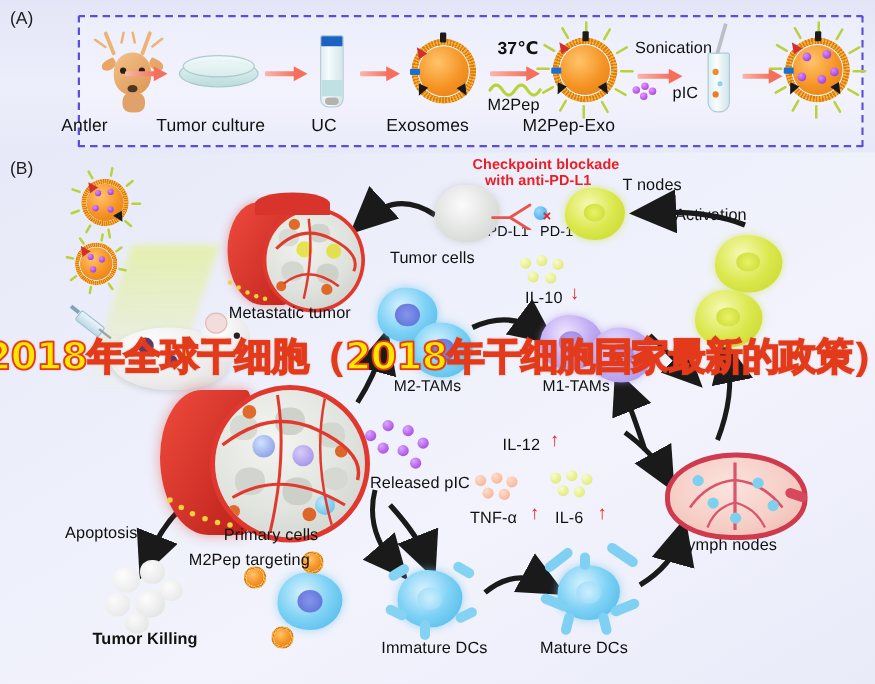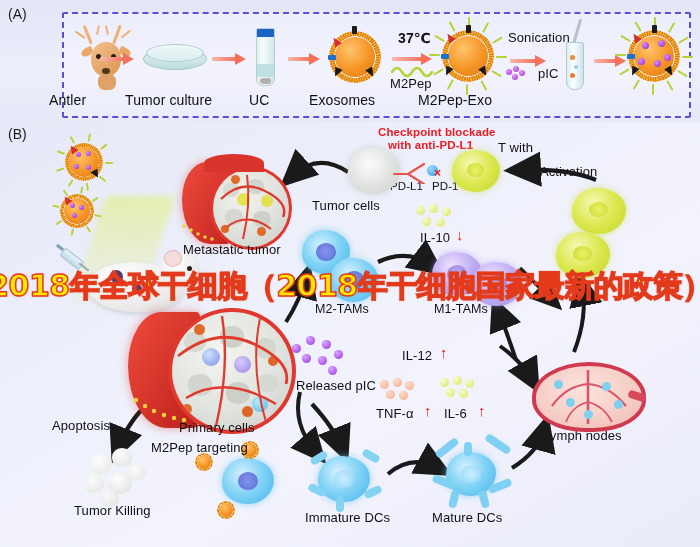--- a/index.html
+++ b/index.html
@@ -480,21 +480,21 @@
     <path d="M2 16 L16 16 M16 16 L32 6 M16 16 L32 26" stroke="#e8554d" stroke-width="2.2" fill="none" stroke-linecap="round"></path>
   </svg>
   <div class="abs" style="left:427px;top:165px;width:11px;height:11px;border-radius:50%;background:radial-gradient(circle at 35% 32%,#9ed8fb,#2ba0e6);z-index:10;"></div>
   <div class="abs" style="left:434px;top:166px;width:14px;height:12px;z-index:11;color:#e8201f;font-weight:bold;font-size:12px;">×</div>
   <div class="lbl sm" style="left:390px;top:180px;">PD-L1</div>
   <div class="lbl sm" style="left:432px;top:180px;">PD-1</div>
 
   <div class="cell yellow" style="left:452px;top:150px;width:48px;height:42px;z-index:8;">
       <div class="nuc"></div>
     </div>
-  <div class="lbl" style="left:498px;top:140px;font-size:13px;">T with</div>
+  <div class="lbl" style="left:498px;top:140px;font-size:13px;">T nodes</div>
 
   <div class="lbl" style="left:540px;top:164px;font-size:13px;">Activation</div>
   <div class="cell yellow" style="left:572px;top:188px;width:54px;height:46px;z-index:8;">
       <div class="nuc"></div>
     </div>
   <div class="cell yellow" style="left:556px;top:232px;width:54px;height:46px;z-index:8;">
       <div class="nuc"></div>
     </div>
 
   <div class="abs" style="left:416px;top:204px;width:42px;height:28px;z-index:8;">
@@ -635,21 +635,21 @@
 
   <div class="lbl" style="left:52px;top:418px;font-size:13px;">Apoptosis</div>
   <div class="apop" style="left:82px;top:448px;width:70px;height:60px;z-index:8;">
     <div class="abs" style="left:8px;top:6px;width:22px;height:20px;border-radius:48%;background:radial-gradient(circle at 38% 32%,#fdfdfd,#e3e5e3);"></div>
     <div class="abs" style="left:30px;top:0px;width:20px;height:19px;border-radius:48%;background:radial-gradient(circle at 38% 32%,#fbfbfb,#dfe1df);"></div>
     <div class="abs" style="left:2px;top:26px;width:20px;height:19px;border-radius:48%;background:radial-gradient(circle at 38% 32%,#fbfbfb,#e1e3e1);"></div>
     <div class="abs" style="left:26px;top:24px;width:24px;height:22px;border-radius:48%;background:radial-gradient(circle at 38% 32%,#fdfdfd,#dcdedc);"></div>
     <div class="abs" style="left:46px;top:16px;width:18px;height:17px;border-radius:48%;background:radial-gradient(circle at 38% 32%,#fbfbfb,#e2e4e2);"></div>
     <div class="abs" style="left:18px;top:42px;width:19px;height:17px;border-radius:48%;background:radial-gradient(circle at 38% 32%,#fafafa,#dee0de);"></div>
   </div>
-  <div class="lbl" style="left:74px;top:503px;font-size:13px;">Tumor Killing</div>
+  <div class="lbl" style="left:74px;top:503px;font-size:13px;font-weight:bold;">Tumor Killing</div>
 
   <div class="dc" style="left:308px;top:448px;width:74px;height:62px;z-index:8;">
     <div class="cell blue" style="left:10px;top:8px;width:52px;height:46px;">
         <div class="nuc" style="background:radial-gradient(circle,#cfefff,#8fd6f5);"></div>
       </div>
     <div class="abs" style="left:2px;top:6px;width:18px;height:8px;border-radius:6px;background:#85d3f3;transform:rotate(-32deg);"></div>
     <div class="abs" style="left:54px;top:4px;width:18px;height:8px;border-radius:6px;background:#85d3f3;transform:rotate(30deg);"></div>
     <div class="abs" style="left:0px;top:38px;width:18px;height:8px;border-radius:6px;background:#85d3f3;transform:rotate(26deg);"></div>
     <div class="abs" style="left:56px;top:40px;width:18px;height:8px;border-radius:6px;background:#85d3f3;transform:rotate(-26deg);"></div>
     <div class="abs" style="left:28px;top:48px;width:8px;height:16px;border-radius:6px;background:#85d3f3;"></div>

